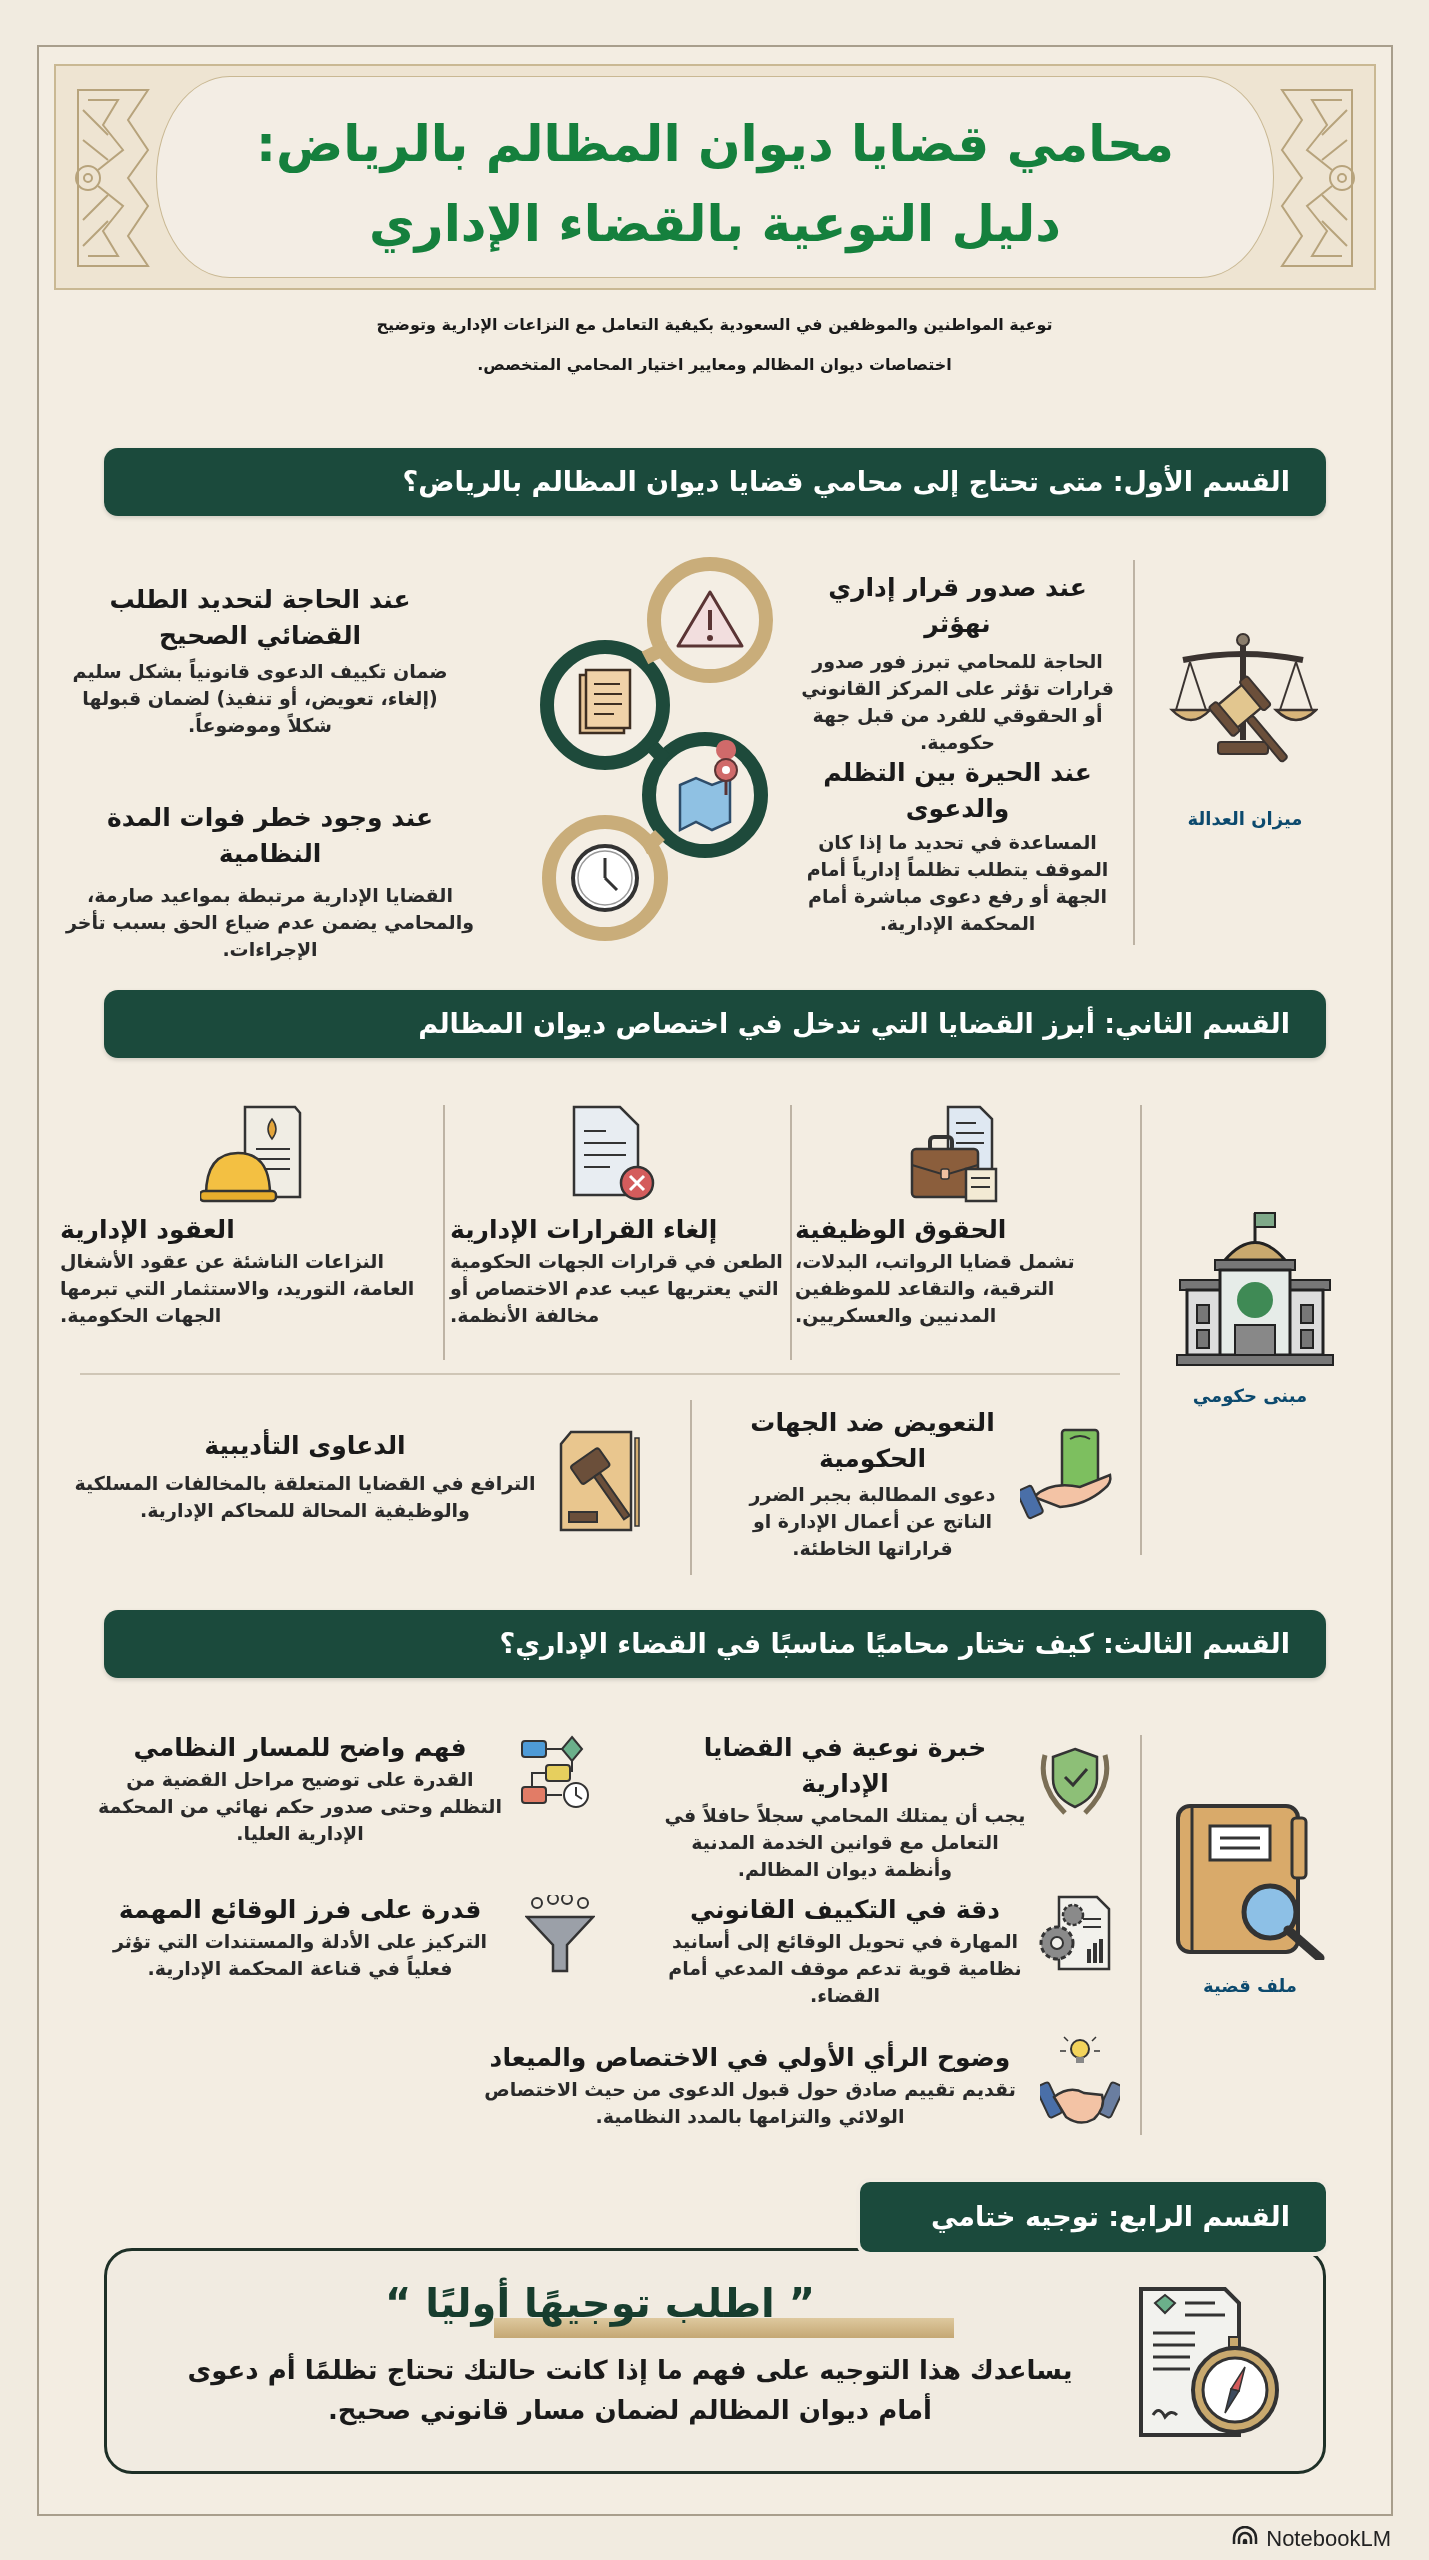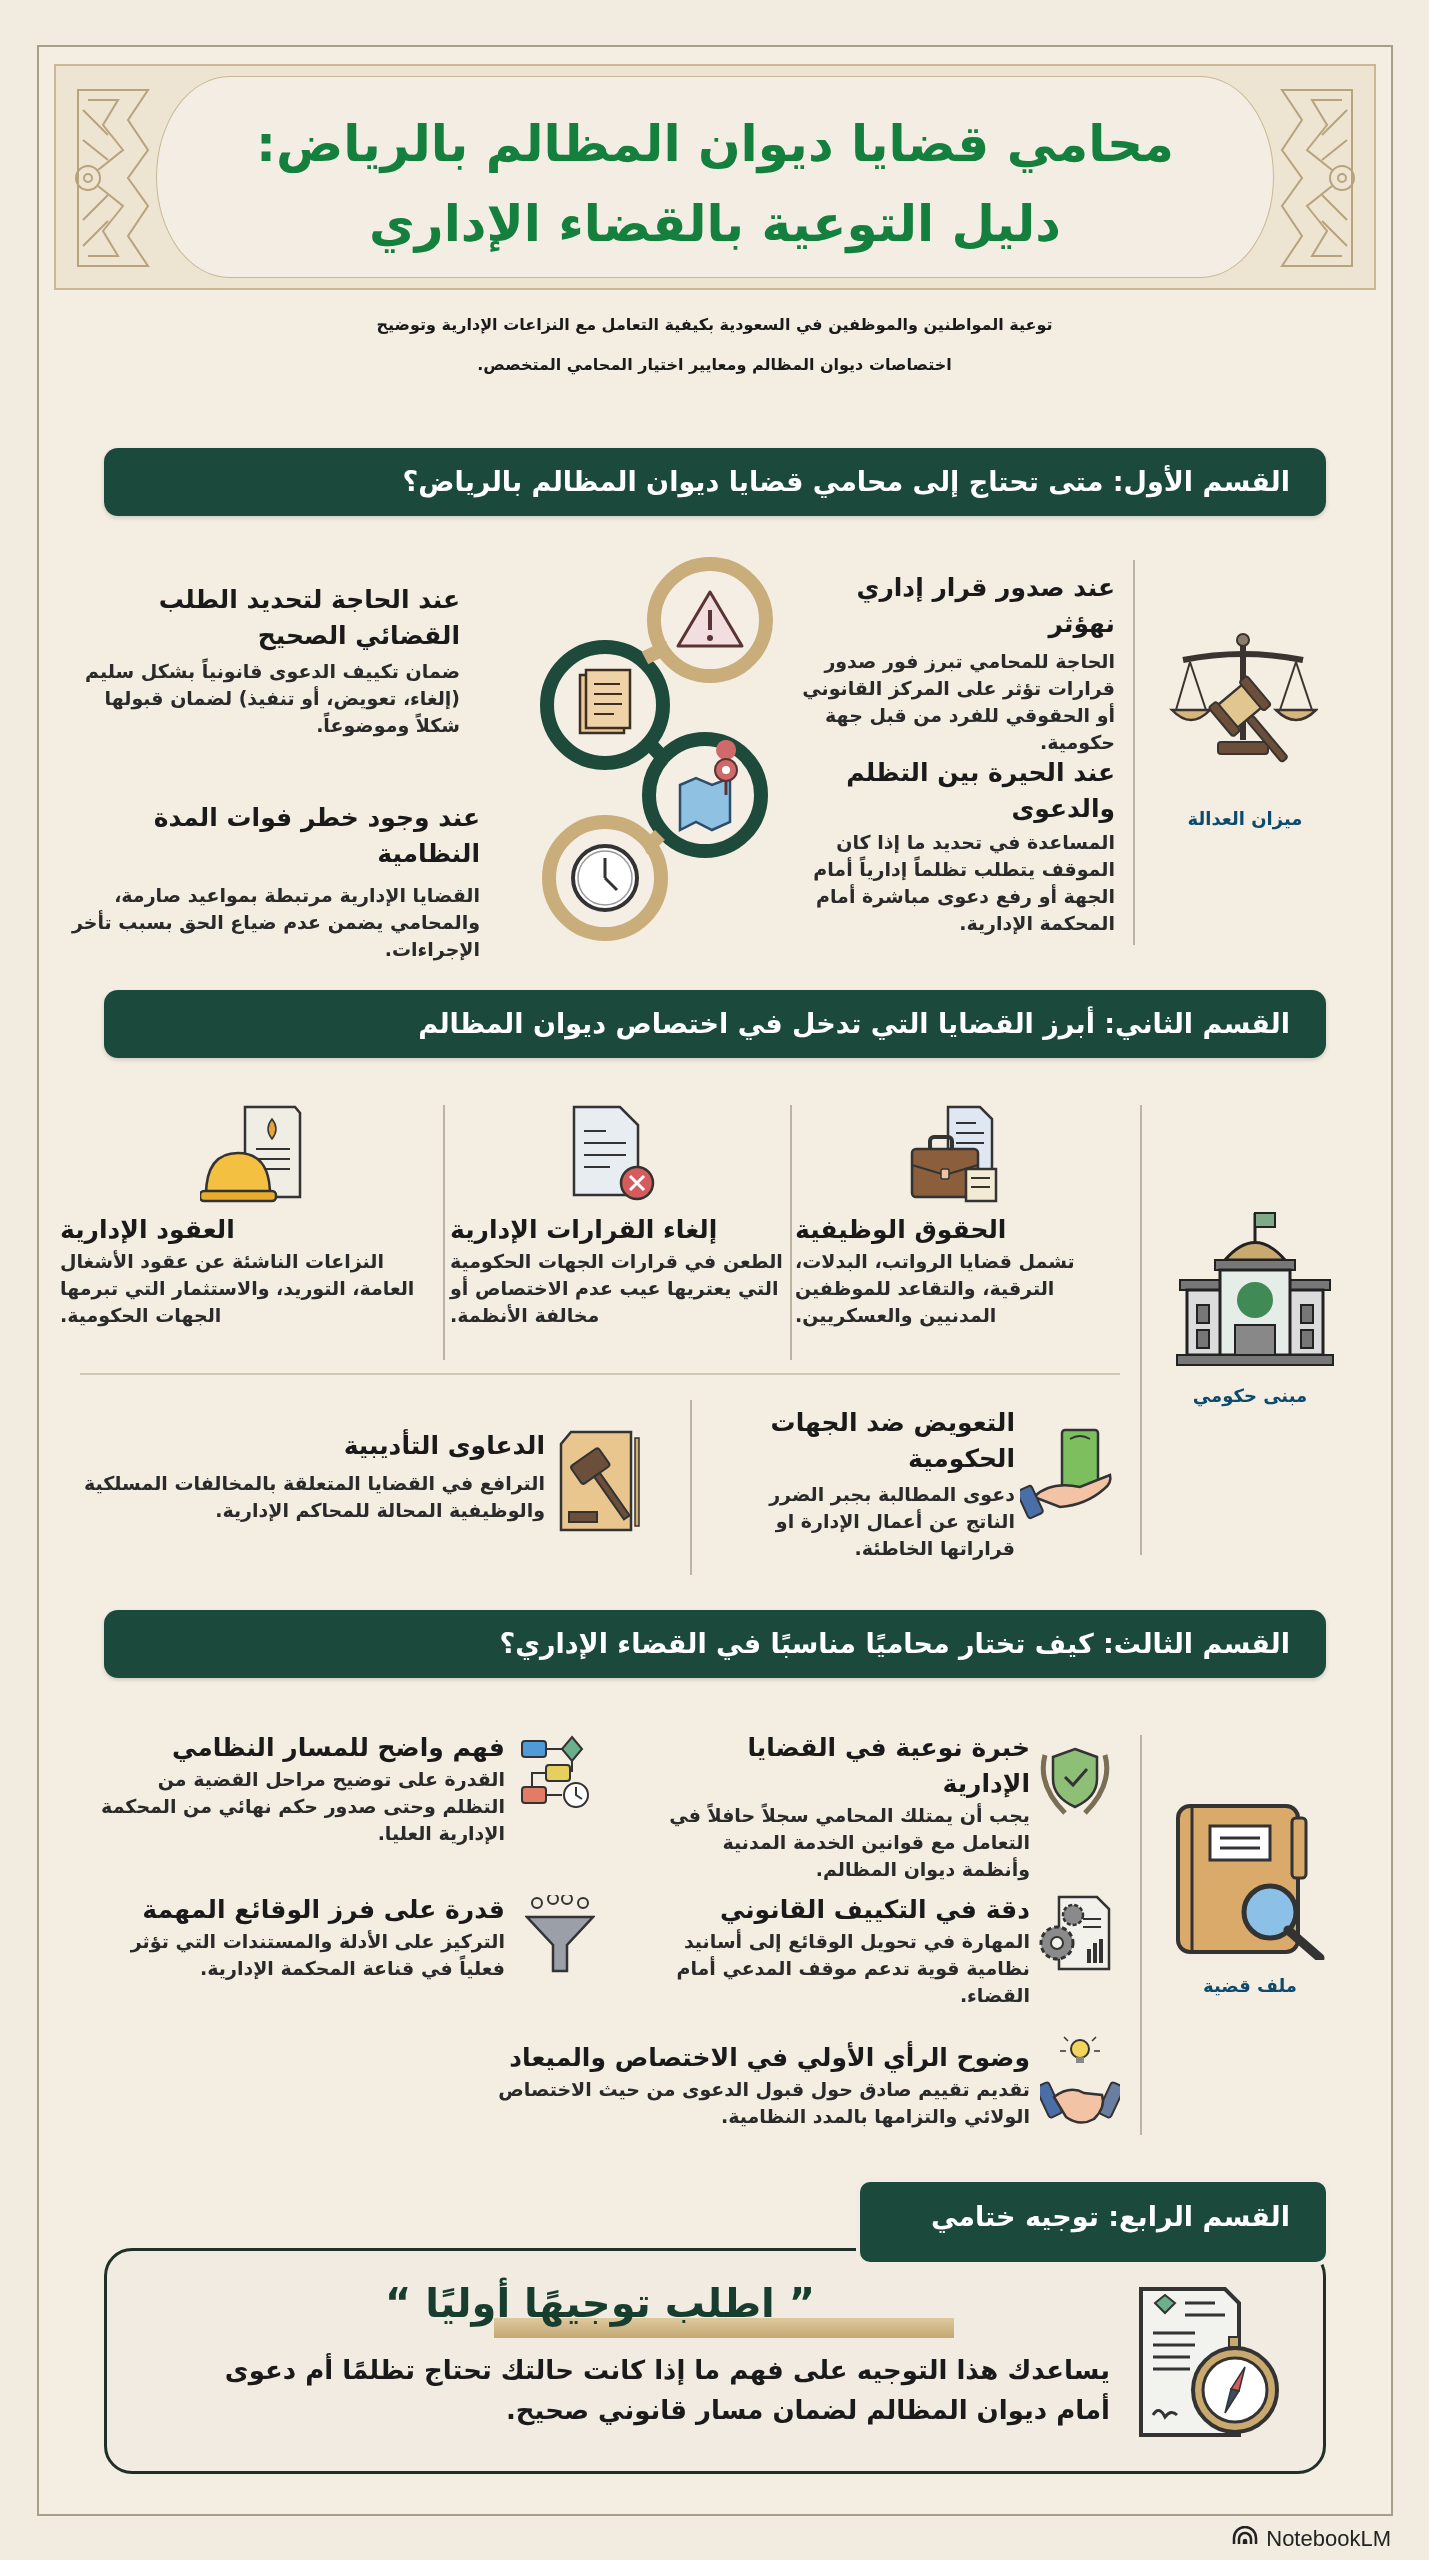--- a/index.html
+++ b/index.html
@@ -44,30 +44,30 @@
     background: #1b4a3c; border-radius: 14px;
     color: #fff; font-weight: bold; font-size: 27px; line-height: 68px;
     padding-right: 36px; text-align: right;
     box-shadow: 0 2px 4px rgba(0,0,0,.15);
   }
   .vline { position: absolute; width: 2px; background: #bdb3a4; }
   .hline { position: absolute; height: 2px; background: #cfc6b6; }
   .side-label { position: absolute; text-align: center; font-weight: bold; font-size: 18px; color: #0c4a6e; }
   .h3 { font-weight: bold; font-size: 25px; line-height: 36px; color: #1a1a1a; }
   .p { font-weight: bold; font-size: 19px; line-height: 27px; color: #2a2a2a; }
-  .block { position: absolute; text-align: right; }
+  .block { position: absolute; text-align: center; }
   .center { text-align: left; }
   .icon { position: absolute; }
   
   .s4-box {
     position: absolute; left: 104px; top: 2248px; width: 1222px; height: 226px;
     border: 3px solid #1e3027; border-radius: 28px; background: #f1ebe1;
   }
   .s4-tab {
-    position: absolute; left: 860px; top: 2182px; width: 466px; height: 80px;
+    position: absolute; left: 860px; top: 2182px; width: 466px; height: 70px;
     background: #1b4a3c; border-radius: 10px; color: #fff; font-weight: bold;
     font-size: 27px; line-height: 70px; text-align: right; padding-right: 36px;
     box-shadow: 0 0 0 4px #f1ebe1;
   }
   .quote {
     position: absolute; left: 250px; width: 700px; top: 2268px; text-align: center;
     font-weight: bold; font-size: 40px; color: #173d2e; line-height: 70px;
   }
   .quote-bar {
     position: absolute; left: 494px; top: 2318px; width: 460px; height: 20px;

